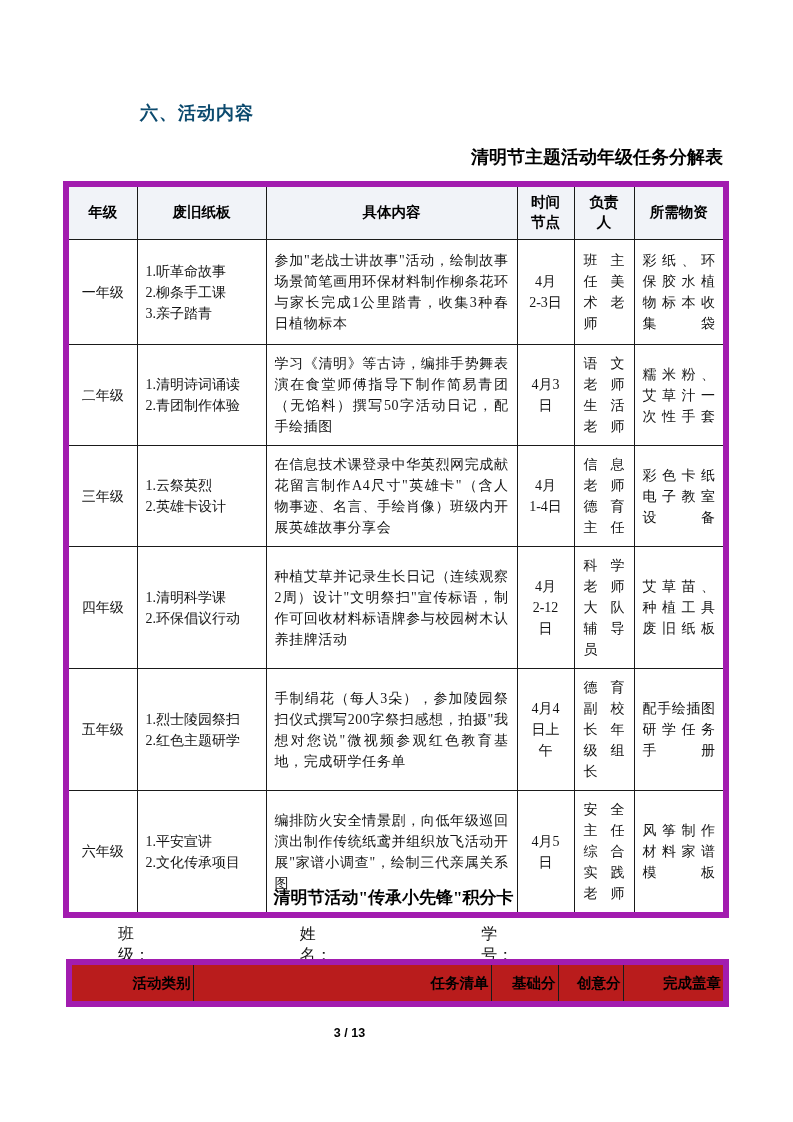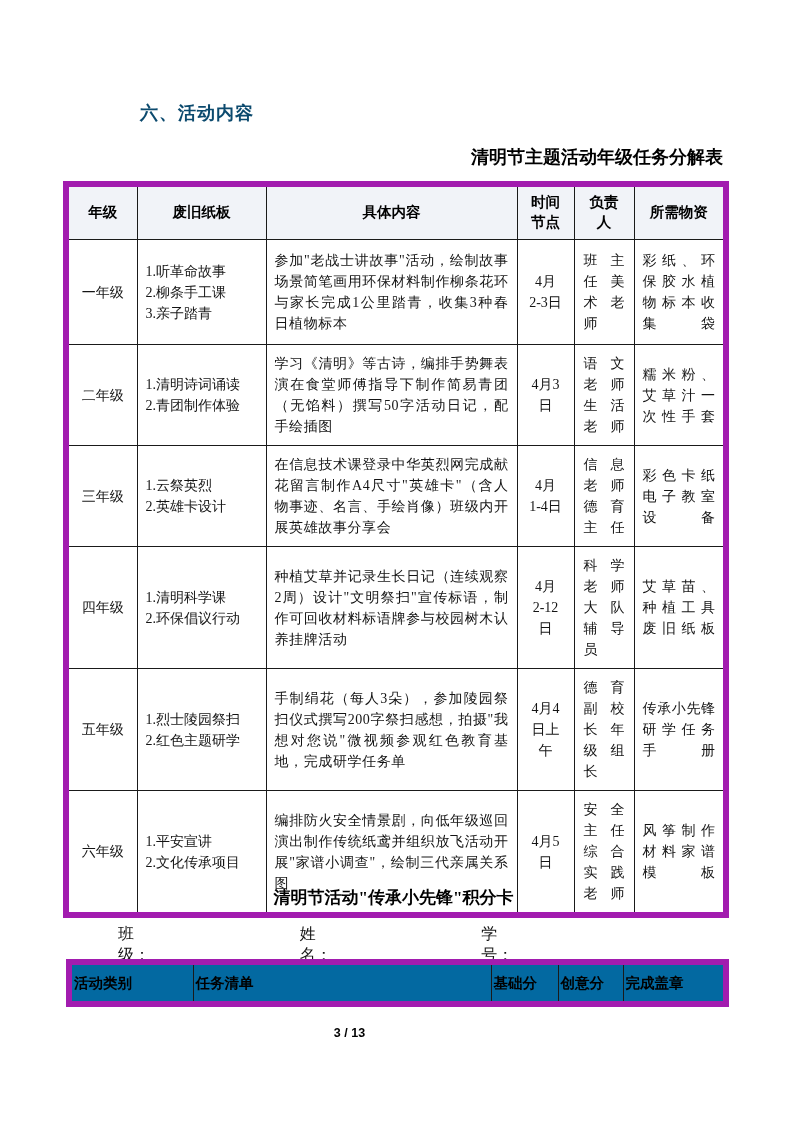--- a/index.html
+++ b/index.html
@@ -73,24 +73,24 @@
   .blank{
     display:inline-block;width:96px;height:19px;
     border-bottom:1.5px solid #3a3a3a;margin-left:2px;
   }
   table.score{
     position:absolute;left:66px;top:959px;
     border-collapse:collapse;table-layout:fixed;
     width:657px;
   }
   .score th{
-    background:#0369a1;
+    background:#b91c1c;
     font-family:"Liberation Sans", sans-serif;
     font-size:14.5px;font-weight:bold;color:#000;
-    text-align:left;height:36px;padding:0 2px;
+    text-align:right;height:36px;padding:0 2px;
   }
   .page-footer{
     position:absolute;left:0;top:1026px;width:699px;
     text-align:center;
     font-family:"Liberation Sans", sans-serif;
     font-size:12.5px;font-weight:bold;color:#000;
   }
 </style>
 </head>
 <body>
@@ -191,21 +191,21 @@
 2.红色主题研学</td>
       <td class="c-content">手制绢花（每人3朵），参加陵园祭扫仪式撰写200字祭扫感想，拍摄"我想对您说"微视频参观红色教育基地，完成研学任务单</td>
       <td class="c-time">4月4
 日上
 午</td>
       <td class="c-owner">德育
 副校
 长年
 级组
 长</td>
-      <td class="c-materials">传承小先锋
+      <td class="c-materials">配手绘插图
 研学任务
 手册</td>
     </tr>
     <tr style="height:110px">
       <td class="c-grade">六年级</td>
       <td class="c-tasks">1.平安宣讲
 2.文化传承项目</td>
       <td class="c-content">编排防火安全情景剧，向低年级巡回演出制作传统纸鸢并组织放飞活动开展"家谱小调查"，绘制三代亲属关系图</td>
       <td class="c-time">4月5
 日</td>

